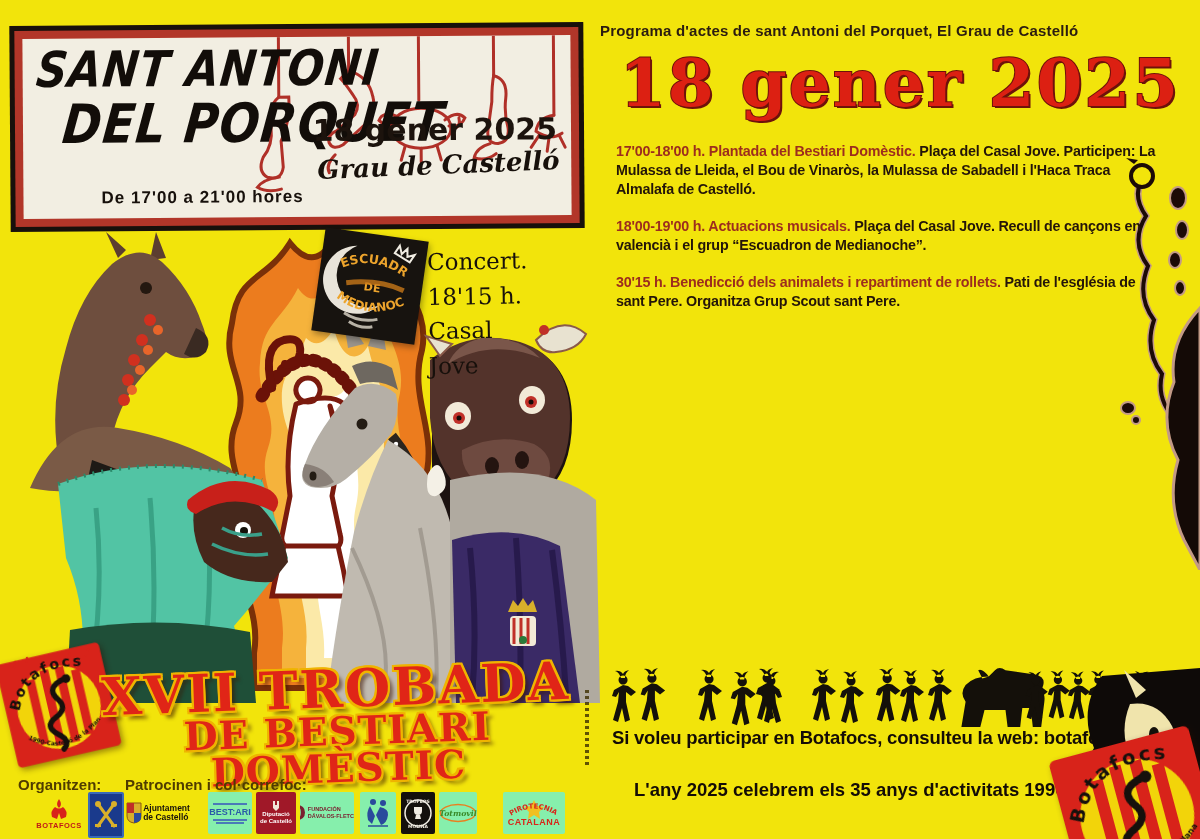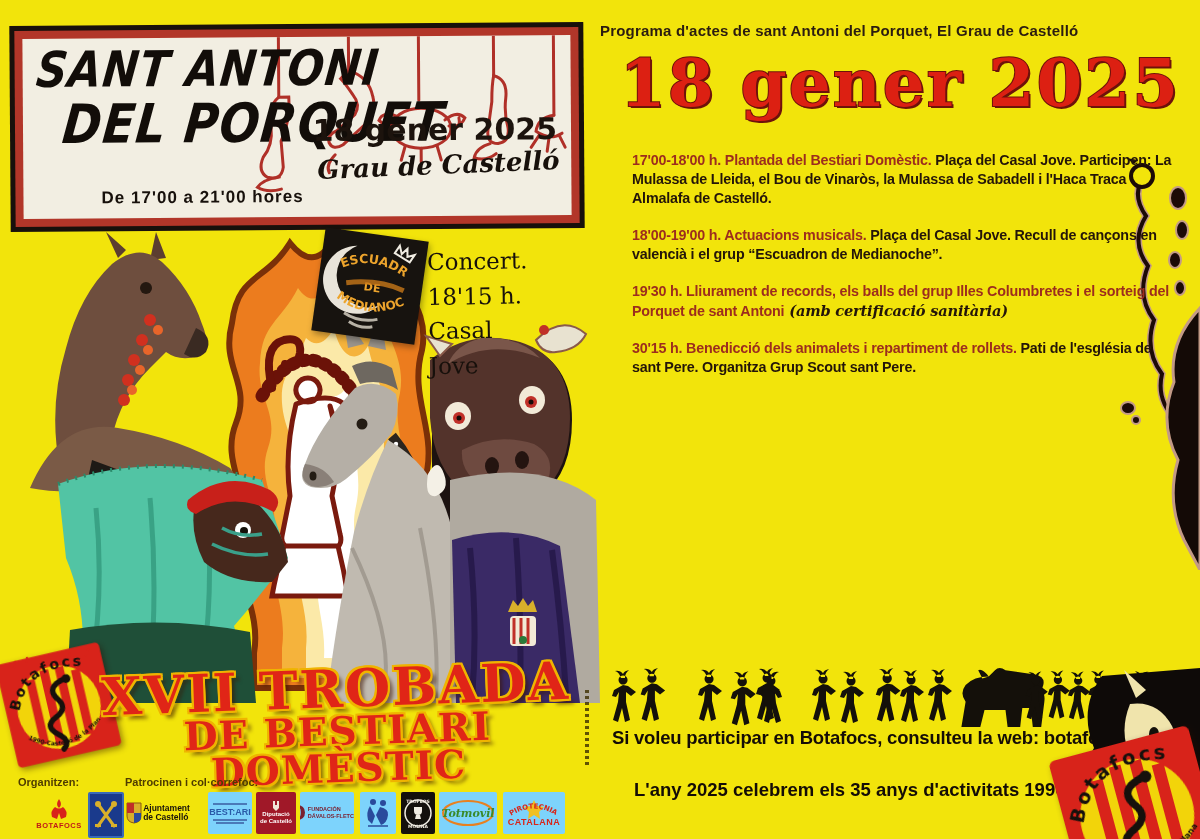--- a/index.html
+++ b/index.html
@@ -44,34 +44,34 @@
   .trobada .l2{font-size:39px;letter-spacing:1px;}
   .trobada span{display:block;
      text-shadow:-2px -2px 0 #efb400,2px -2px 0 #efb400,-2px 2px 0 #efb400,2px 2px 0 #efb400,
                  0 -2px 0 #efb400,0 2px 0 #efb400,-2px 0 0 #efb400,2px 0 0 #efb400,
                  5px 5px 4px rgba(60,20,0,.55);}
 
   .credit-strip{position:absolute;left:585px;top:690px;width:4px;height:76px;
      background:repeating-linear-gradient(180deg,#3c2e00 0 3px,transparent 3px 6px);opacity:.8;}
 
   .sponsors{position:absolute;left:0;top:772px;width:600px;height:67px;font-family:"Liberation Sans",sans-serif;}
-  .sp-label{position:absolute;top:4px;font-size:11px;font-weight:bold;color:#4f3c00;}
+  .sp-label{position:absolute;top:4px;font-size:15px;font-weight:bold;color:#4f3c00;}
   .lab1{left:18px;} .lab2{left:125px;}
-  .logo-box{position:absolute;top:20px;height:42px;background:#7dd3fc;border-radius:2px;
+  .logo-box{position:absolute;top:20px;height:42px;background:#86efac;border-radius:2px;
             display:flex;align-items:center;justify-content:center;overflow:hidden;}
   .nobg{background:transparent;}
 
   
   .prog-header{position:absolute;left:0;top:22px;width:600px;font-size:15px;
                font-weight:bold;color:#2b1c10;letter-spacing:.2px;}
   .big-date{position:absolute;left:0;top:44px;width:600px;text-align:center;
             font-family:"DejaVu Serif",serif;font-weight:bold;font-size:66px;color:#dc2012;
             -webkit-text-stroke:2px #6e120a;paint-order:stroke fill;
             text-shadow:2px 2px 0 #6e120a;letter-spacing:2px;}
-  .program{position:absolute;left:16px;top:151px;width:545px;margin-left:16px;}
+  .program{position:absolute;left:16px;top:142px;width:545px;}
   .item{margin:0 0 18px 0;font-size:14.3px;line-height:1.33;font-weight:bold;
         letter-spacing:-.2px;color:#241509;}
   .item .hl{color:#9c2d1e;}
   .item .script{font-style:italic;font-family:"DejaVu Serif",serif;font-size:14.6px;}
   .webline{position:absolute;left:12px;top:727px;width:560px;font-size:18.5px;font-weight:bold;
            color:#140c06;letter-spacing:-.2px;}
   .anniv{position:absolute;left:34px;top:779px;width:540px;font-size:18.5px;font-weight:bold;
          color:#140c06;}
   .sil-row{position:absolute;left:8px;top:666px;}
   .dragon{position:absolute;left:520px;top:158px;}
@@ -346,21 +346,21 @@
 
       <div class="logo-box" style="left:401px;width:34px;background:#14100c;">
         <svg width="32" height="36" viewBox="0 0 32 36">
           <circle cx="16" cy="18" r="13" fill="none" stroke="#f0ece2" stroke-width="1.5"></circle>
           <path d="M12,12 h8 v4 a4,4 0 0,1 -8,0 z M14,20 h4 l1,4 h-6 z" fill="#f0ece2"></path>
           <text x="16" y="8" text-anchor="middle" font-size="4.5" font-weight="bold" fill="#f0ece2" font-family="DejaVu Sans,sans-serif">TROFEOS</text>
           <text x="16" y="33" text-anchor="middle" font-size="4.5" font-weight="bold" fill="#f0ece2" font-family="DejaVu Sans,sans-serif">MOLINA</text>
         </svg>
       </div>
 
-      <div class="logo-box" style="left:439px;width:58px;">
+      <div class="logo-box" style="left:439px;width:38px;">
         <svg width="54" height="30" viewBox="0 0 54 30">
           <ellipse cx="27" cy="15" rx="25" ry="12" fill="none" stroke="#e88020" stroke-width="2"></ellipse>
           <text x="27" y="19" text-anchor="middle" font-size="11" font-weight="bold" font-style="italic" fill="#3a8a2a" font-family="DejaVu Serif,serif">Totmovil</text>
         </svg>
       </div>
 
       <div class="logo-box" style="left:503px;width:62px;flex-direction:column;">
         <svg width="58" height="20" viewBox="0 0 58 20">
           <path d="M29,1 l3,6 7,1 -5,5 1,7 -6,-4 -6,4 1,-7 -5,-5 7,-1 z" fill="#f0c020"></path>
           <defs>
@@ -396,21 +396,20 @@
           <ellipse cx="60" cy="130" rx="5" ry="7"></ellipse>
         <ellipse cx="8" cy="250" rx="7" ry="6"></ellipse>
           <ellipse cx="16" cy="262" rx="4" ry="4"></ellipse>
       </g>
       <path d="M80,150 Q48,184 54,224 Q38,264 58,302 Q46,344 64,382 L80,412 Z" fill="#140a06" stroke="#c39a86" stroke-width="3"></path>
     </svg>
 
     <div class="program">
       <p class="item"><span class="hl">17'00-18'00 h. Plantada del Bestiari Domèstic.</span><span class="rest"> Plaça del Casal Jove. Participen: La Mulassa de Lleida,  el Bou de Vinaròs, la Mulassa de Sabadell i l'Haca Traca Almalafa de Castelló.</span></p>
       <p class="item"><span class="hl">18'00-19'00 h. Actuacions musicals.</span><span class="rest"> Plaça del Casal Jove. Recull de cançons en valencià i el grup “Escuadron de Medianoche”.</span></p>
-      <p class="item"><span class="hl">19'30 h. Lliurament de records, els balls del grup Illes Columbretes i el sorteig del Porquet de sant Antoni</span><span class="script"> (amb  certificació sanitària)</span><span class="rest"></span></p>
       <p class="item"><span class="hl">30'15 h. Benedicció dels animalets i repartiment de rollets.</span><span class="rest"> Pati de l'església de sant Pere. Organitza Grup Scout sant Pere.</span></p>
     </div>
 
     <svg class="sil-row" width="560" height="62" viewBox="0 0 560 62">
       <defs>
         <path id="devil" d="M11,8 Q9,2 5,1 Q10,0 13,4 Q14,1 19,0 Q15,3 15,8 M13,5.5 a4.5,4.5 0 1,0 0.1,0 Z M13,15 L4,20 2,26 6,27 9,22 8,32 3,50 8,52 12,38 15,52 20,50 16,32 16,22 21,26 26,22 18,16 Z"></path>
         <path id="muleSil" d="M8,58 L12,34 Q6,26 12,18 Q20,10 34,10 L40,4 Q44,0 50,4 L78,8 Q88,10 86,18 L84,24 Q88,26 87,34 L84,58 76,58 74,40 66,40 64,58 52,58 50,42 30,42 26,58 Z M34,10 q-6,-8 -10,-6 l4,8 z"></path>
       </defs>
       <g fill="#14100a">
         <use href="#devil" x="2" y="4"></use>

